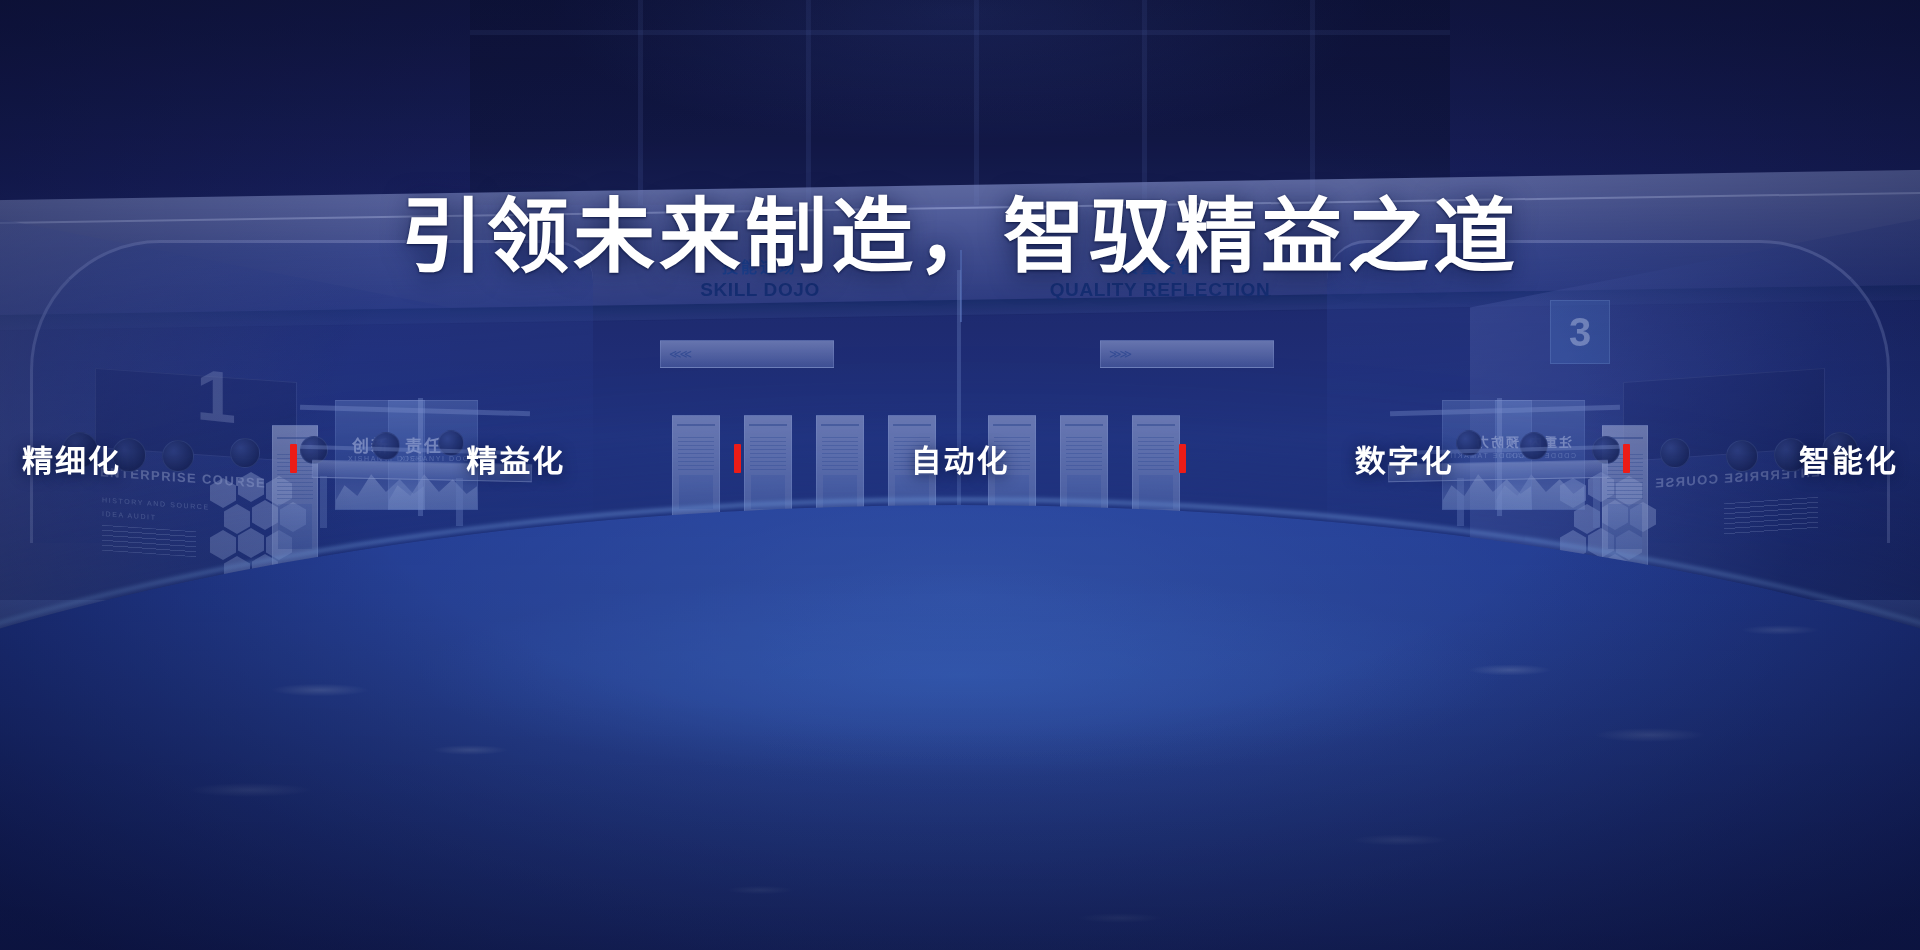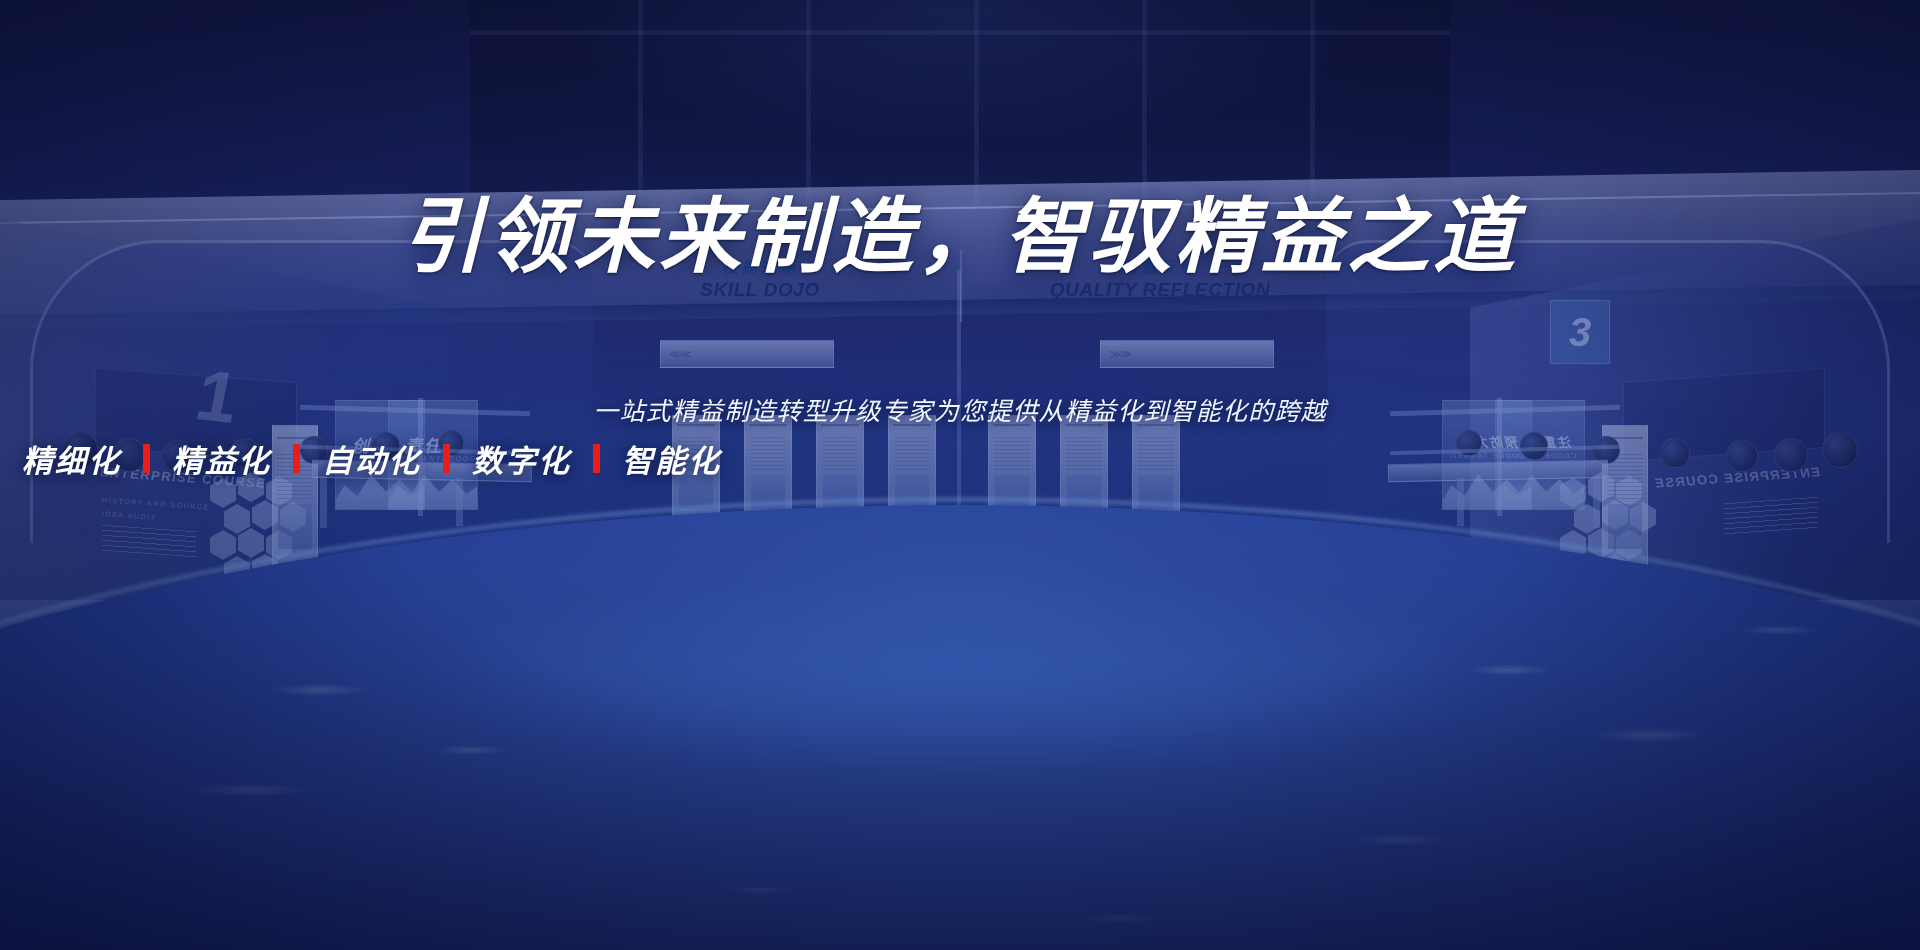--- a/index.html
+++ b/index.html
@@ -11,21 +11,20 @@
   body {
     font-family: "Liberation Sans", "DejaVu Sans", sans-serif;
   }
 
   .stage {
     position: relative;
     width: 1920px;
     height: 950px;
     overflow: hidden;
     background: #1b2460;
-    font-style: italic;
   }
 
   
   .bg-base {
     position: absolute; inset: 0;
     background:
       linear-gradient(180deg,
         #191f52 0%,
         #20296a 18%,
         #2a3a83 34%,
@@ -334,21 +333,21 @@
     line-height: 34px;
     text-shadow: 0 2px 12px rgba(8,18,60,0.85);
     white-space: nowrap;
   }
 
   .keywords {
     position: absolute;
     left: 0; right: 0; top: 436px;
     display: flex;
     align-items: center;
-    justify-content: flex-start;
+    justify-content: space-between;
     gap: 0;
     white-space: nowrap;
   }
   .kw {
     color: #ffffff;
     font-size: 31px;
     font-weight: 700;
     letter-spacing: 2px;
     text-shadow: 0 2px 14px rgba(8,18,60,0.85);
     padding: 0 22px;
@@ -592,21 +591,20 @@
   <div class="earth-glow"></div>
   <div class="clouds"></div>
 
   <div class="wash"></div>
   <div class="vignette"></div>
 
   <div class="content">
 
     <h1 class="headline">引领未来制造，智驭精益之道</h1>
 
-    <p class="subline">一站式精益制造转型升级专家为您提供从精益化到智能化的跨越</p>
 
     <div class="keywords">
       <span class="kw">精细化</span>
       <span class="kw-sep"></span>
       <span class="kw">精益化</span>
       <span class="kw-sep"></span>
       <span class="kw">自动化</span>
       <span class="kw-sep"></span>
       <span class="kw">数字化</span>
       <span class="kw-sep"></span>

